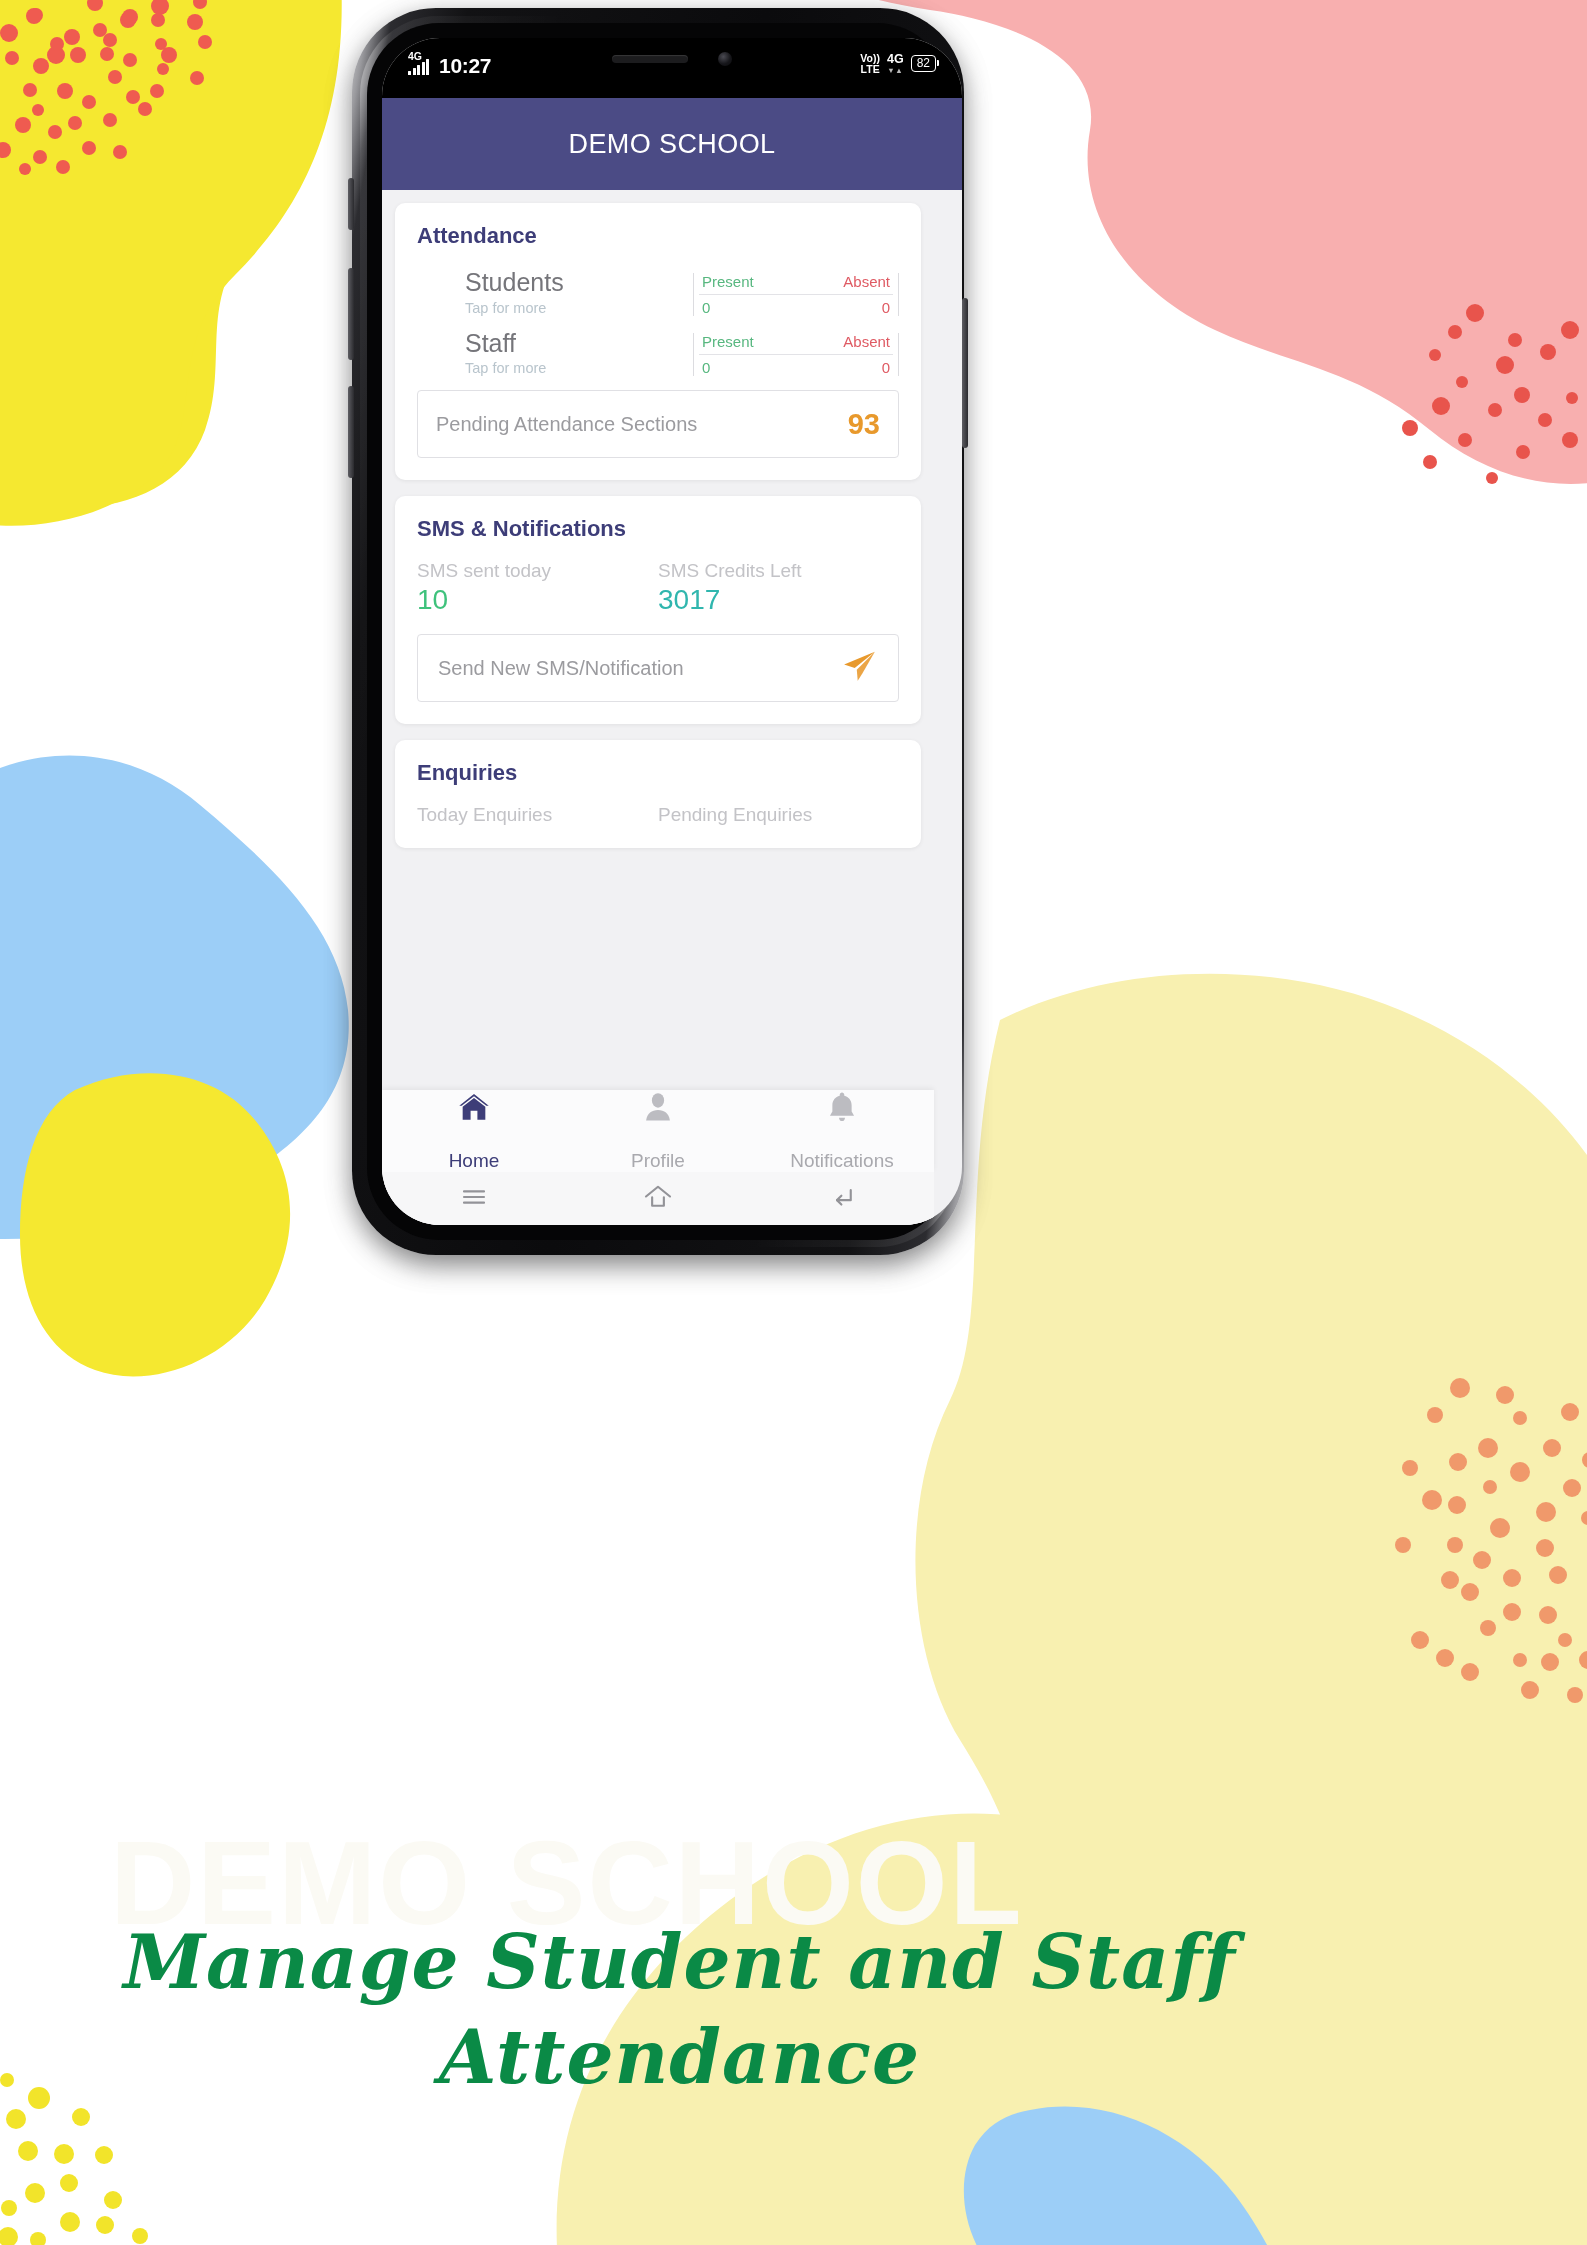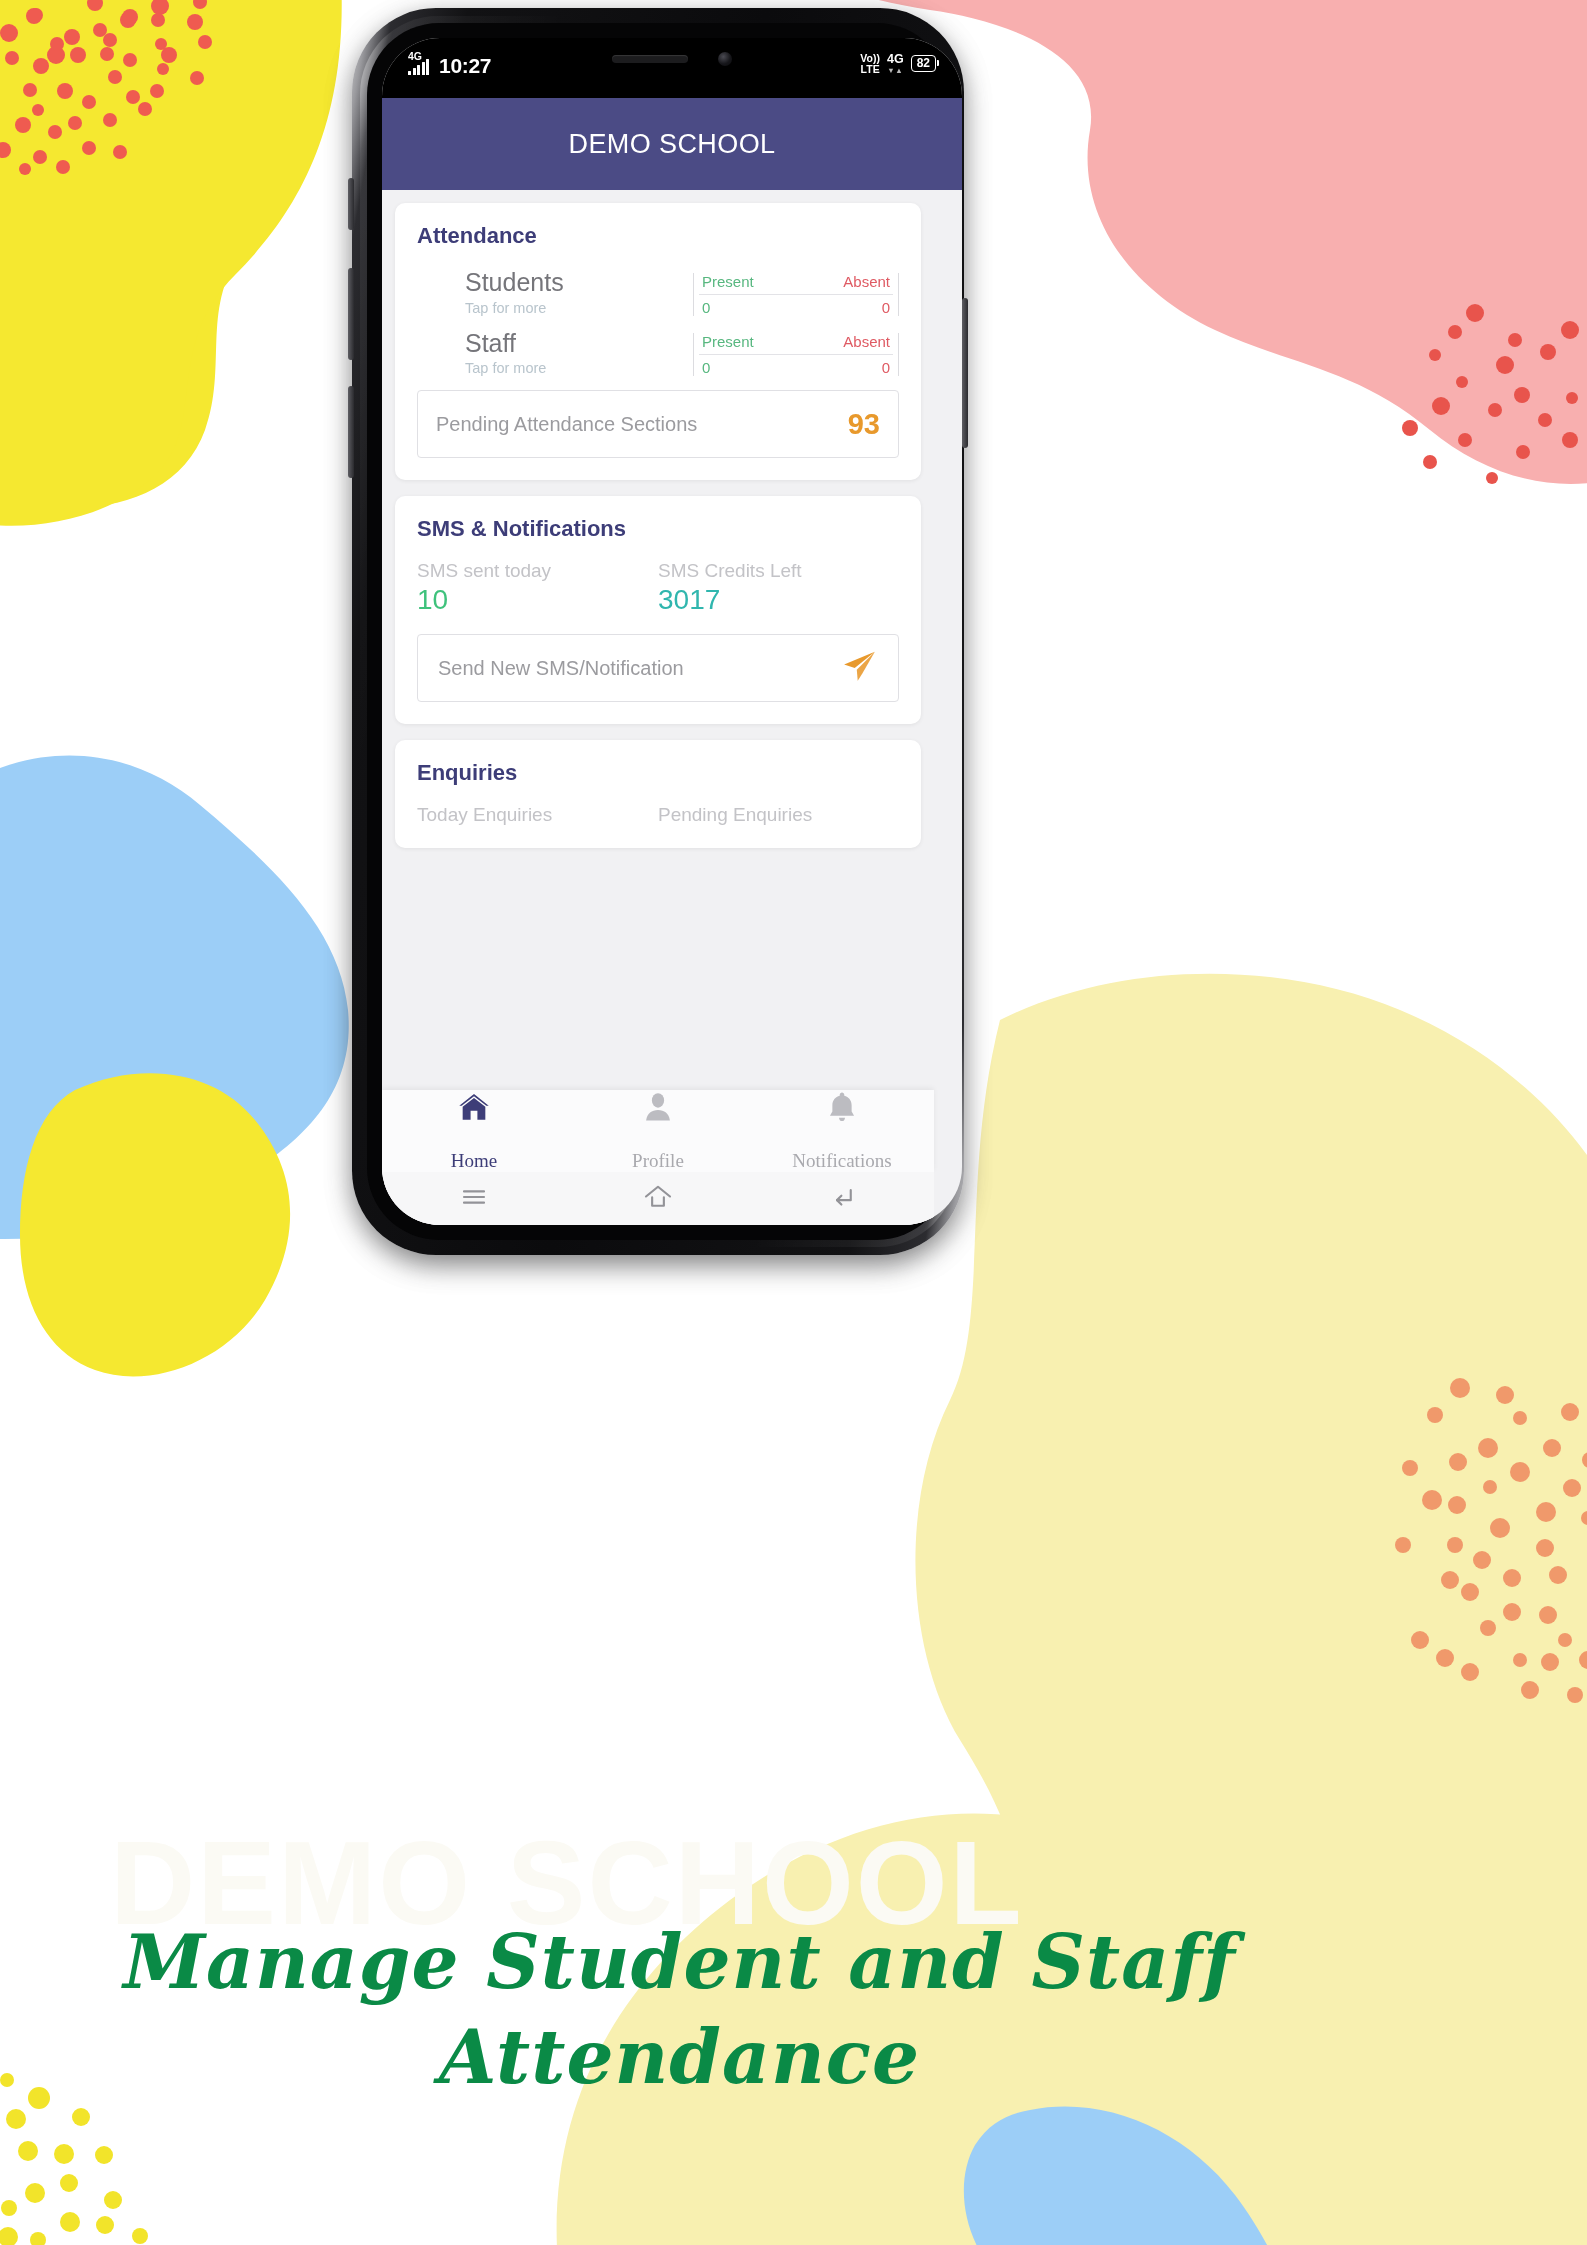--- a/index.html
+++ b/index.html
@@ -149,21 +149,21 @@
   .volte { font-size: 10.5px; font-weight: 700; line-height: 10.5px; text-align: right; }
   .net-wrap { display: flex; flex-direction: column; align-items: center; line-height: 1; }
   .net-4g { font-size: 12.5px; font-weight: 700; }
   .net-arrows { font-size: 7.5px; color: #b9b9b9; letter-spacing: 0.5px; margin-top: 1px; }
   .battery {
     position: relative;
     border: 1.6px solid #fff;
     border-radius: 4px;
     padding: 1px 5px;
     font-size: 12px;
-    font-weight: 700;
+    font-weight: 400;
     line-height: 13px;
     text-align: center;
   }
   .battery::after {
     content: "";
     position: absolute;
     right: -4px; top: 4px;
     width: 2.5px; height: 6px;
     background: #fff;
     border-radius: 0 1px 1px 0;
@@ -327,21 +327,20 @@
     display: flex;
     align-items: center;
     box-shadow: 0 -2px 5px rgba(0,0,0,0.055);
   }
   .navitem {
     width: 33.333%;
     display: flex;
     flex-direction: column;
     align-items: center;
     gap: 22px;
-    font-family: Liberation Serif, serif;
   }
   .navlabel { font-size: 19px; }
   .navlabel.active { color: #3d3d78; }
   .navlabel.inactive { color: #a9a9ae; }
 
   
   .sysbar {
     position: absolute;
     left: 0; bottom: 0;
     width: 552px; height: 53px;

